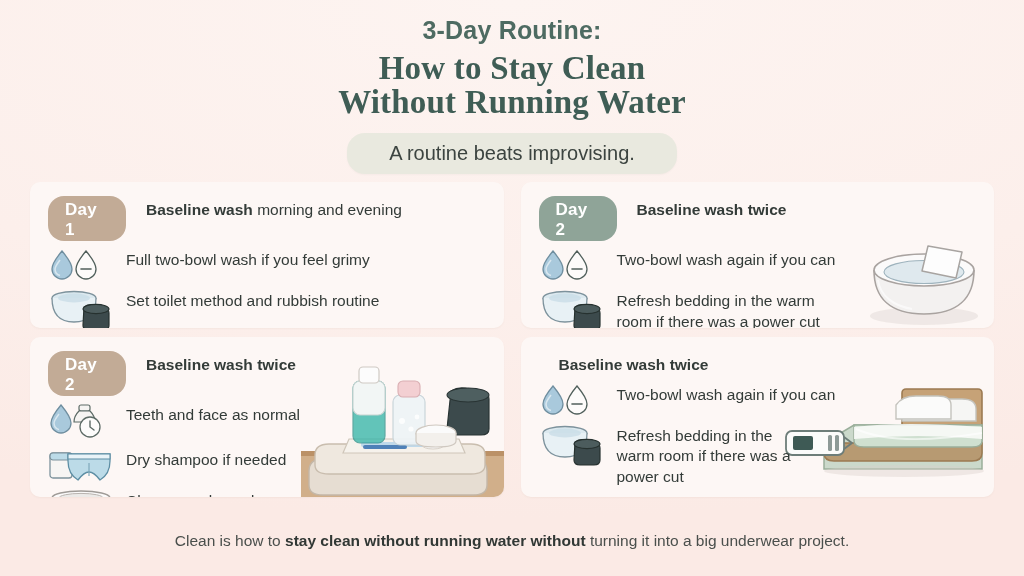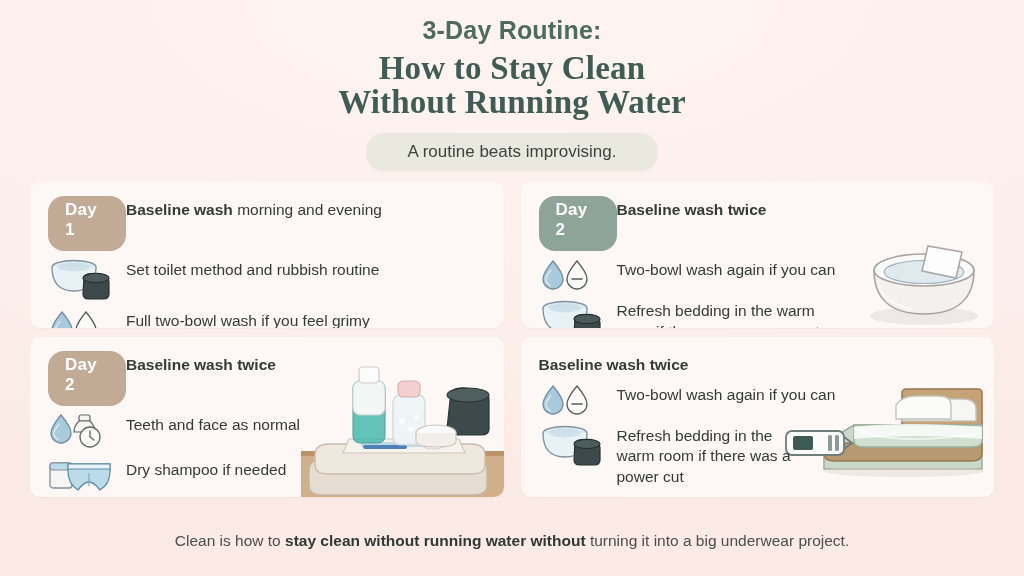--- a/index.html
+++ b/index.html
@@ -29,21 +29,21 @@
     font-family:"Liberation Serif", serif;
     font-size:33px;line-height:1.03;font-weight:bold;
     color:#3f5d55;letter-spacing:.2px;
   }
   .title .l2{display:block;}
   .pill-wrap{margin-top:14px;display:flex;justify-content:center;}
   .subtitle-pill{
     background:#e9e9df;
     border-radius:18px;
     padding:9px 42px;
-    font-size:17px;
+    font-size:20px;
     color:#3c4440;
     box-shadow:0 1px 2px rgba(0,0,0,.03);
   }
 
   
   .grid{
     position:absolute;
     left:30px;right:30px;top:182px;
     display:grid;
     grid-template-columns:1fr 1fr;
@@ -55,37 +55,37 @@
     background:#fdf7f5;
     border-radius:10px;
     overflow:hidden;
     box-shadow:0 1px 2px rgba(120,90,80,.05);
   }
 
   .badge{
     display:inline-block;
     color:#ffffff;
     font-size:17px;font-weight:bold;
-    padding:4px 17px 12px;
+    padding:4px 17px 2px;
     border-radius:16px;
     letter-spacing:.3px;
     line-height:1.15;
   }
   .badge.tan{background:#c2ab96;}
   .badge.sage{background:#8fa498;}
 
   .rows{position:relative;z-index:3;padding:14px 0 0 18px;}
   .row{display:flex;align-items:flex-start;margin-bottom:7px;}
   .row .slot{width:78px;flex:0 0 78px;display:flex;align-items:center;justify-content:flex-start;}
   .row .txt{
     font-size:15.5px;line-height:1.33;
     color:#333b38;padding-top:2px;
   }
   .row.head .txt{padding-top:4px;}
-  .row .txt b{font-weight:bold;}
+  .row .txt b{font-weight:bold;padding-left:20px;}
   .row .txt .reg{font-weight:normal;}
 
   .icon{display:block;}
 
   
   .art{position:absolute;z-index:1;pointer-events:none;}
   .art-basin{right:4px;bottom:-4px;}
   .art-bed{right:0px;bottom:-2px;}
   .art-towels{right:-2px;bottom:-6px;}
 
@@ -119,41 +119,41 @@
 
         <div class="row head">
           <div class="slot">
             <span class="badge tan">Day 1</span>
           </div>
           <div class="txt"><b>Baseline wash</b><span class="reg"> morning and evening</span></div>
         </div>
 
         <div class="row">
           <div class="slot">
+            <svg class="icon" width="58" height="34" viewBox="0 0 58 34">
+              <path d="M14 3 C14 3 4 15 4 21 a10 10 0 0 0 20 0 C24 15 14 3 14 3 Z" fill="#a9c9dc" stroke="#6f8e9f" stroke-width="1.3"></path>
+              <path d="M12 12 C9 16 7 19 7 21 a7 7 0 0 0 5 6.6" fill="none" stroke="#ffffff" stroke-width="1.6" opacity=".55"></path>
+              <path d="M38 3 C38 3 28 15 28 21 a10 10 0 0 0 20 0 C48 15 38 3 38 3 Z" fill="#fdfbfa" stroke="#51605c" stroke-width="1.3"></path>
+              <line x1="33" y1="21" x2="43" y2="21" stroke="#51605c" stroke-width="1.6" stroke-linecap="round"></line>
+            </svg>
+          </div>
+          <div class="txt"><span class="reg">Full two-bowl wash if you feel grimy</span></div>
+        </div>
+
+        <div class="row">
+          <div class="slot">
             <svg class="icon" width="70" height="44" viewBox="0 0 70 44">
               <ellipse cx="26" cy="9" rx="22" ry="6.5" fill="#dce9ef" stroke="#7d929c" stroke-width="1.3"></ellipse>
               <path d="M4 9 C4 24 10 33 26 33 C42 33 48 24 48 9" fill="#e8f1f5" stroke="#7d929c" stroke-width="1.3"></path>
               <ellipse cx="26" cy="9" rx="16" ry="4.4" fill="#c9dde7" opacity=".8"></ellipse>
               <path d="M36 18 q6 -4 12 -1 l8 2 q5 1 5 5 v12 q0 5 -6 5 h-14 q-6 0 -6 -5 z" fill="#3c4a4c" stroke="#26312f" stroke-width="1.2"></path>
               <ellipse cx="48" cy="20" rx="13" ry="4.6" fill="#4c5c5d" stroke="#26312f" stroke-width="1.1"></ellipse>
             </svg>
           </div>
           <div class="txt"><span class="reg">Set toilet method and rubbish routine</span></div>
-        </div>
-
-        <div class="row">
-          <div class="slot">
-            <svg class="icon" width="58" height="34" viewBox="0 0 58 34">
-              <path d="M14 3 C14 3 4 15 4 21 a10 10 0 0 0 20 0 C24 15 14 3 14 3 Z" fill="#a9c9dc" stroke="#6f8e9f" stroke-width="1.3"></path>
-              <path d="M12 12 C9 16 7 19 7 21 a7 7 0 0 0 5 6.6" fill="none" stroke="#ffffff" stroke-width="1.6" opacity=".55"></path>
-              <path d="M38 3 C38 3 28 15 28 21 a10 10 0 0 0 20 0 C48 15 38 3 38 3 Z" fill="#fdfbfa" stroke="#51605c" stroke-width="1.3"></path>
-              <line x1="33" y1="21" x2="43" y2="21" stroke="#51605c" stroke-width="1.6" stroke-linecap="round"></line>
-            </svg>
-          </div>
-          <div class="txt"><span class="reg">Full two-bowl wash if you feel grimy</span></div>
         </div>
 
       </div>
     </div>
 
     <div class="card">
 
       <div class="art art-basin">
         <svg width="130" height="92" viewBox="0 0 130 92">
           <ellipse cx="64" cy="80" rx="54" ry="9" fill="#e4dcd9" opacity=".55"></ellipse>

